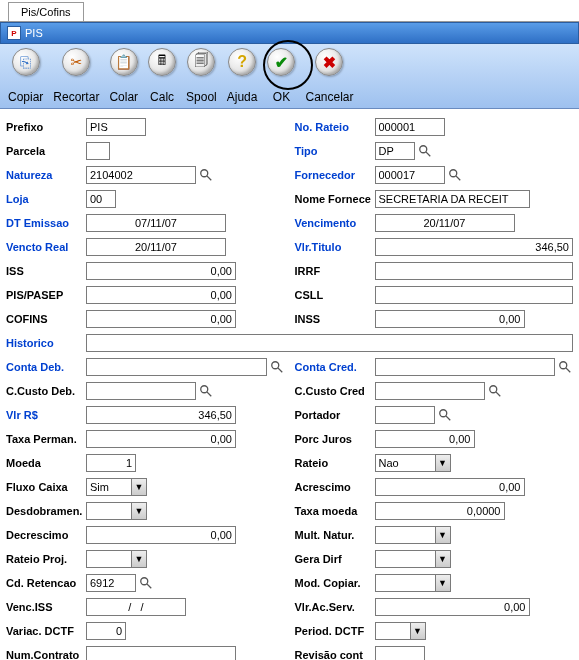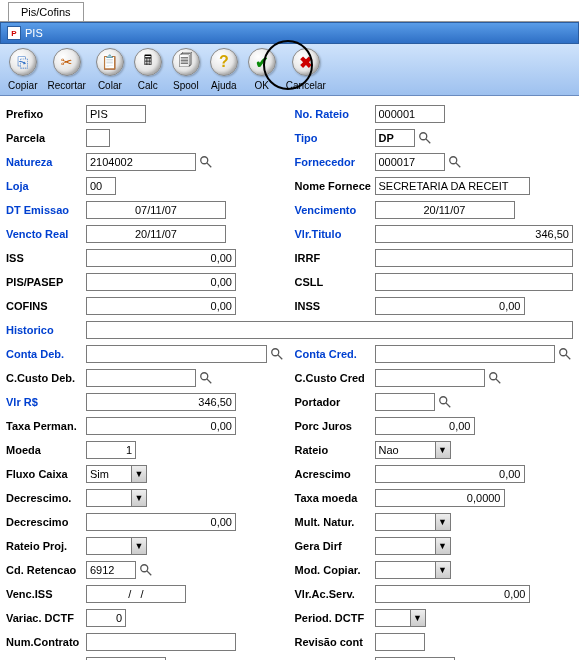--- a/index.html
+++ b/index.html
@@ -8,21 +8,21 @@
   .tab-bar { border-bottom: 1px solid #999; padding: 2px 0 0 8px; }
   .tab { display: inline-block; padding: 3px 12px; border: 1px solid #999; border-bottom: none; background: #fff; font-size: 11px; }
   
   .title-bar { background: linear-gradient(to bottom, #5a9de8, #2e6fc5); color: #fff; padding: 3px 6px; display: flex; align-items: center; gap: 4px; border: 1px solid #2a5da0; }
   .title-icon { width: 14px; height: 14px; background: #fff; border: 1px solid #2a5da0; font-size: 8px; color: #c00; display:flex; align-items:center; justify-content:center; font-weight:bold;}
   .title-text { font-weight: normal; }
   
   .toolbar { background: linear-gradient(to bottom, #cfe3fb, #9ec1ef); padding: 4px 6px; display: flex; gap: 6px; align-items: center; border-bottom: 1px solid #6a8bbf; position: relative; }
   .tool-btn { display: flex; flex-direction: column; align-items: center; cursor: pointer; padding: 0 2px; }
   .tool-icon { width: 28px; height: 28px; border-radius: 50%; background: radial-gradient(circle at 35% 30%, #fff, #e6e6e6 55%, #bcbcbc); border: 1px solid #888; display: flex; align-items: center; justify-content: center; font-size: 14px; box-shadow: inset -2px -2px 3px rgba(0,0,0,.2), 1px 1px 2px rgba(0,0,0,.25); }
-  .tool-label { font-size: 10px; color: #000; margin-top: 4px; }
+  .tool-label { font-size: 12px; color: #000; margin-top: 14px; }
   
   .circle-highlight { position: absolute; width: 50px; height: 50px; border: 2px solid #000; border-radius: 50%; left: 263px; top: -4px; pointer-events: none; }
   
   .form-area { padding: 8px 6px; display: grid; grid-template-columns: 1fr 1fr; column-gap: 10px; row-gap: 4px; }
   .row { display: flex; align-items: center; min-height: 20px; }
   .row label { width: 80px; font-size: 11px; flex-shrink: 0; }
   .row.full { grid-column: 1 / -1; justify-content: center; }
   
   label.blue { color: #0040d0; font-weight: bold; }
   label.black { color: #000; font-weight: bold; }
@@ -114,21 +114,21 @@
       <label class="blue">No. Rateio</label>
       <input type="text" style="width: 70px;" value="000001">
     </div>
 
   <div class="row">
       <label class="black">Parcela</label>
       <input type="text" style="width: 24px;" value="">
     </div>
   <div class="row">
       <label class="blue">Tipo</label>
-      <input type="text" style="width: 40px; font-weight: bold;" value="DP">
+      <input type="text" style="width: 40px;" value="DP">
       <span class="mag">
         <svg class="mag-svg" viewBox="0 0 16 16">
           <circle cx="6" cy="6" r="4"></circle>
           <line x1="9" y1="9" x2="14" y2="14"></line>
         </svg>
       </span>
     </div>
 
   <div class="row">
       <label class="blue">Natureza</label>
@@ -294,21 +294,21 @@
         <input type="text" style="width: 45px;" value="Sim">
         <div class="arrow">▼</div>
       </div>
     </div>
   <div class="row">
       <label class="black">Acrescimo</label>
       <input type="text" class="right" style="width: 150px;" value="0,00">
     </div>
 
   <div class="row">
-      <label class="black">Decrescimo.</label>
+      <label class="black">Desdobramen.</label>
       <div class="combo">
         <input type="text" style="width: 45px;" value="">
         <div class="arrow">▼</div>
       </div>
     </div>
   <div class="row">
       <label class="black">Taxa moeda</label>
       <input type="text" class="right" style="width: 130px;" value="0,0000">
     </div>
 

